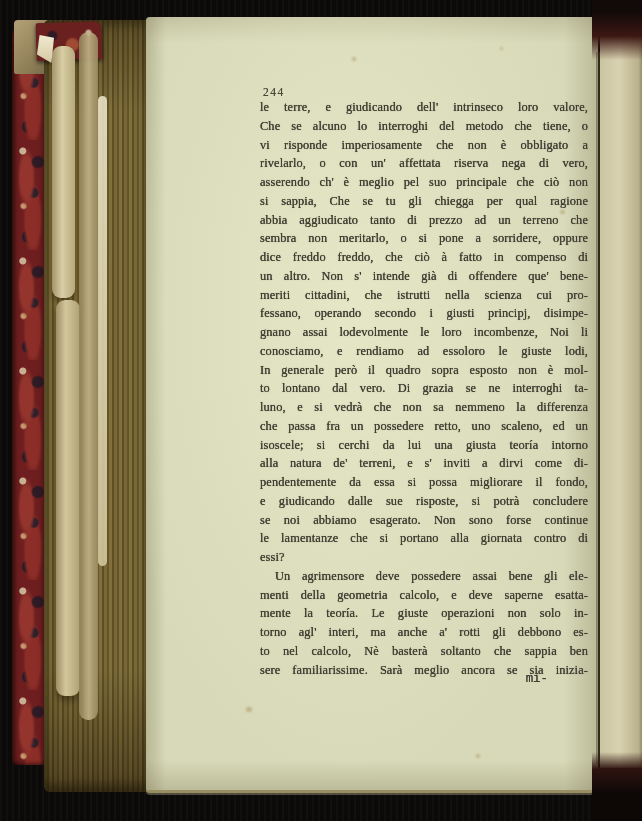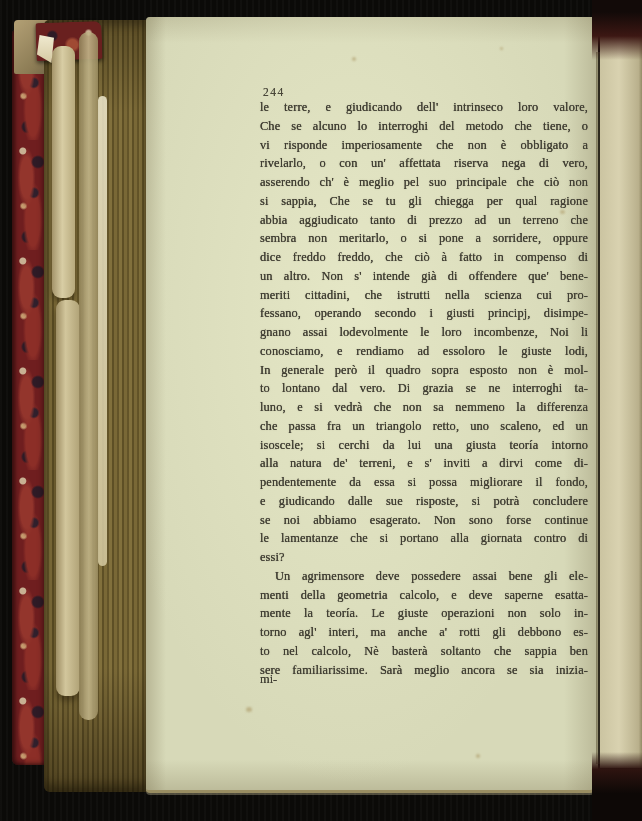--- a/index.html
+++ b/index.html
@@ -128,23 +128,24 @@
     position:absolute;left:260px;top:98px;width:328px;z-index:7;
     font-size:12.4px;line-height:18.75px;color:#413f34;
     text-shadow:0 0 .5px rgba(56,54,44,.9), 0 0 1.6px rgba(95,90,68,.30);
     letter-spacing:.1px;
   }
   .text-block .line{text-align:justify;text-align-last:justify;height:18.75px;}
   .text-block .line.para-end{text-align-last:left;}
   .text-block .line.indent{padding-left:15px;}
   .catchword-line{
     position:absolute;left:260px;top:672px;width:328px;z-index:7;
-    padding-right:40px;box-sizing:border-box;
+    text-align:right;padding-right:40px;box-sizing:border-box;
     font-size:12.4px;color:#413f34;
     text-shadow:0 0 .5px rgba(56,54,44,.9);
+    font-family:Liberation Mono, monospace;
   }
 </style>
 </head>
 <body>
 
 <div class="scene">
 
   <div class="cover-marble"></div>
   <div class="cover-corner-worn"></div>
   <div class="cover-marble-top"></div>
@@ -181,21 +182,21 @@
       <div class="line">sembra non meritarlo, o si pone a sorridere, oppure</div>
       <div class="line">dice freddo freddo, che ciò à fatto in compenso di</div>
       <div class="line">un altro. Non s' intende già di offendere que' bene-</div>
       <div class="line">meriti cittadini, che istrutti nella scienza cui pro-</div>
       <div class="line">fessano, operando secondo i giusti principj, disimpe-</div>
       <div class="line">gnano assai lodevolmente le loro incombenze, Noi li</div>
       <div class="line">conosciamo, e rendiamo ad essoloro le giuste lodi,</div>
       <div class="line">In generale però il quadro sopra esposto non è mol-</div>
       <div class="line">to lontano dal vero. Di grazia se ne interroghi ta-</div>
       <div class="line">luno, e si vedrà che non sa nemmeno la differenza</div>
-      <div class="line">che passa fra un triangolo retto, uno scaleno, ed un</div>
+      <div class="line">che passa fra un possedere retto, uno scaleno, ed un</div>
       <div class="line">isoscele; si cerchi da lui una giusta teoría intorno</div>
       <div class="line">alla natura de' terreni, e s' inviti a dirvi come di-</div>
       <div class="line">pendentemente da essa si possa migliorare il fondo,</div>
       <div class="line">e giudicando dalle sue risposte, si potrà concludere</div>
       <div class="line">se noi abbiamo esagerato. Non sono forse continue</div>
       <div class="line">le lamentanze che si portano alla giornata contro di</div>
       <div class="line para-end">essi?</div>
       <div class="line indent">Un agrimensore deve possedere assai bene gli ele-</div>
       <div class="line">menti della geometria calcolo, e deve saperne esatta-</div>
       <div class="line">mente la teoría. Le giuste operazioni non solo in-</div>

